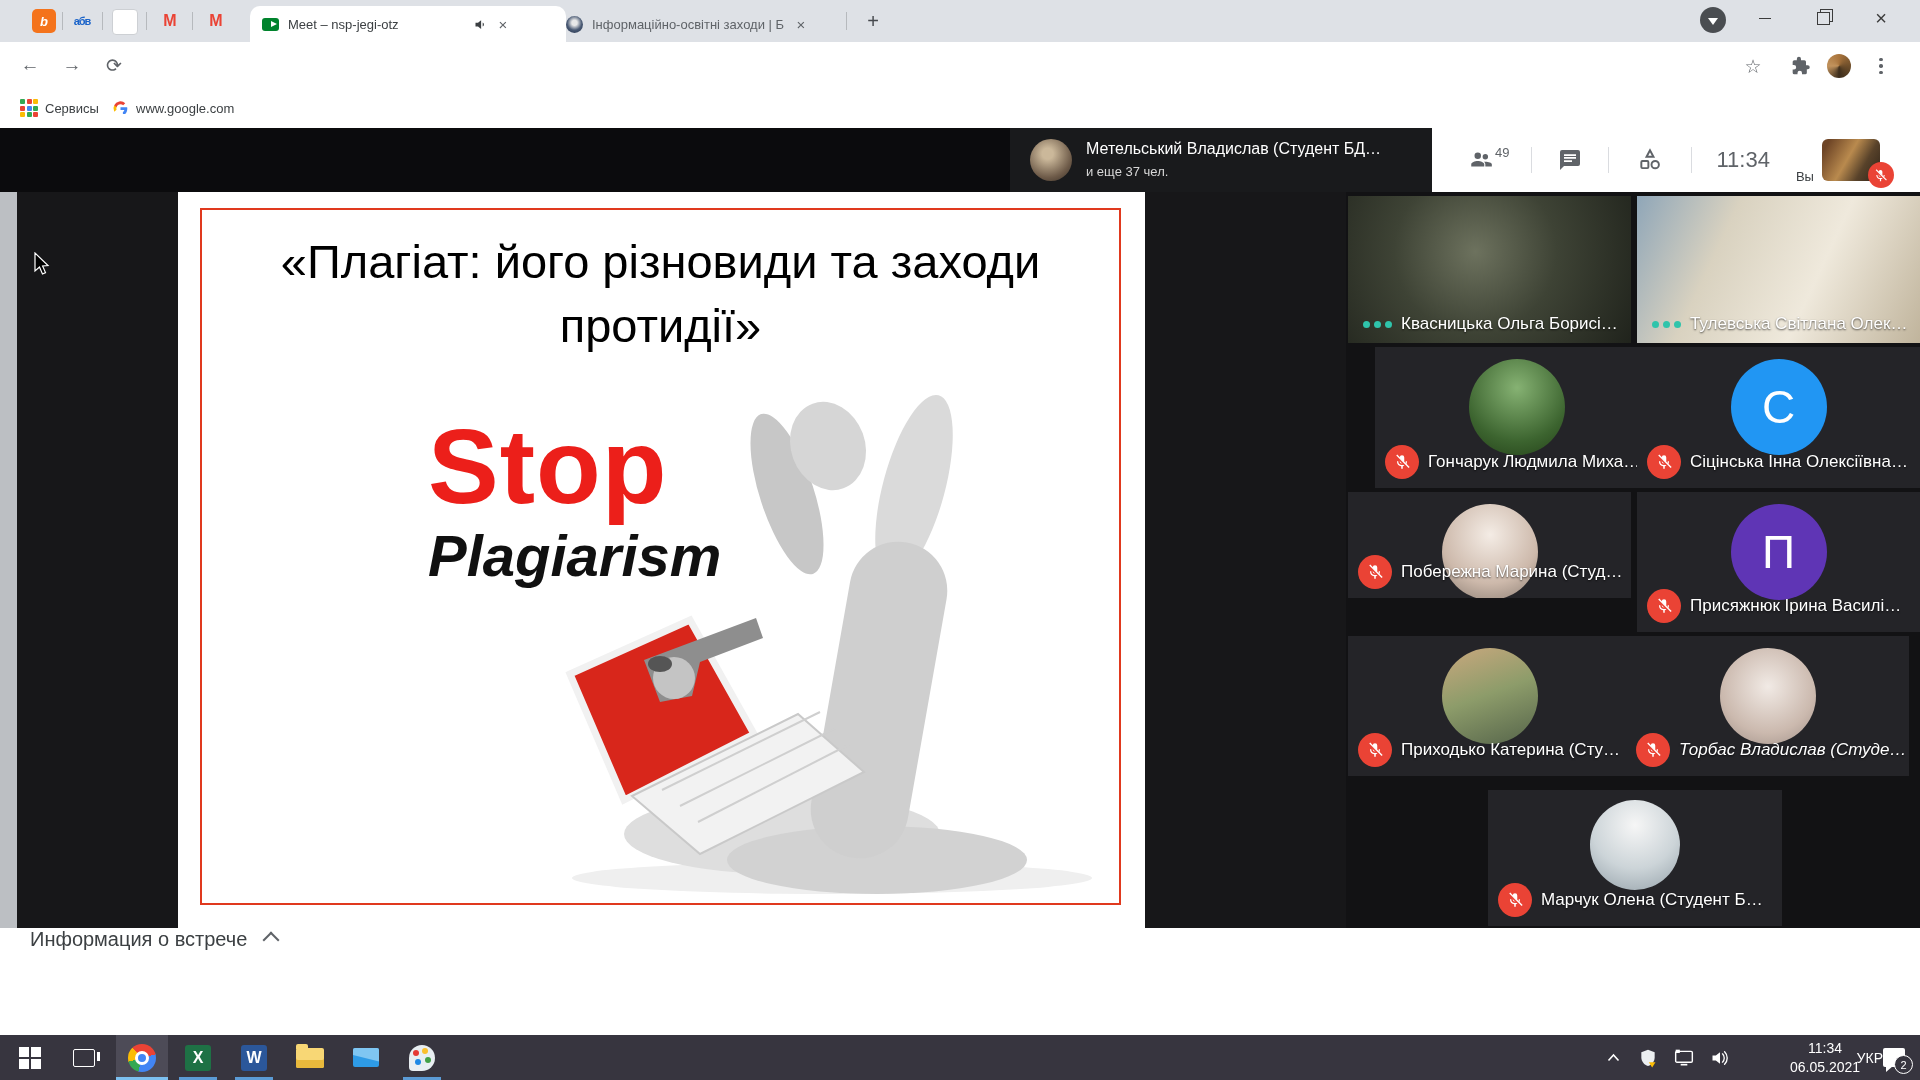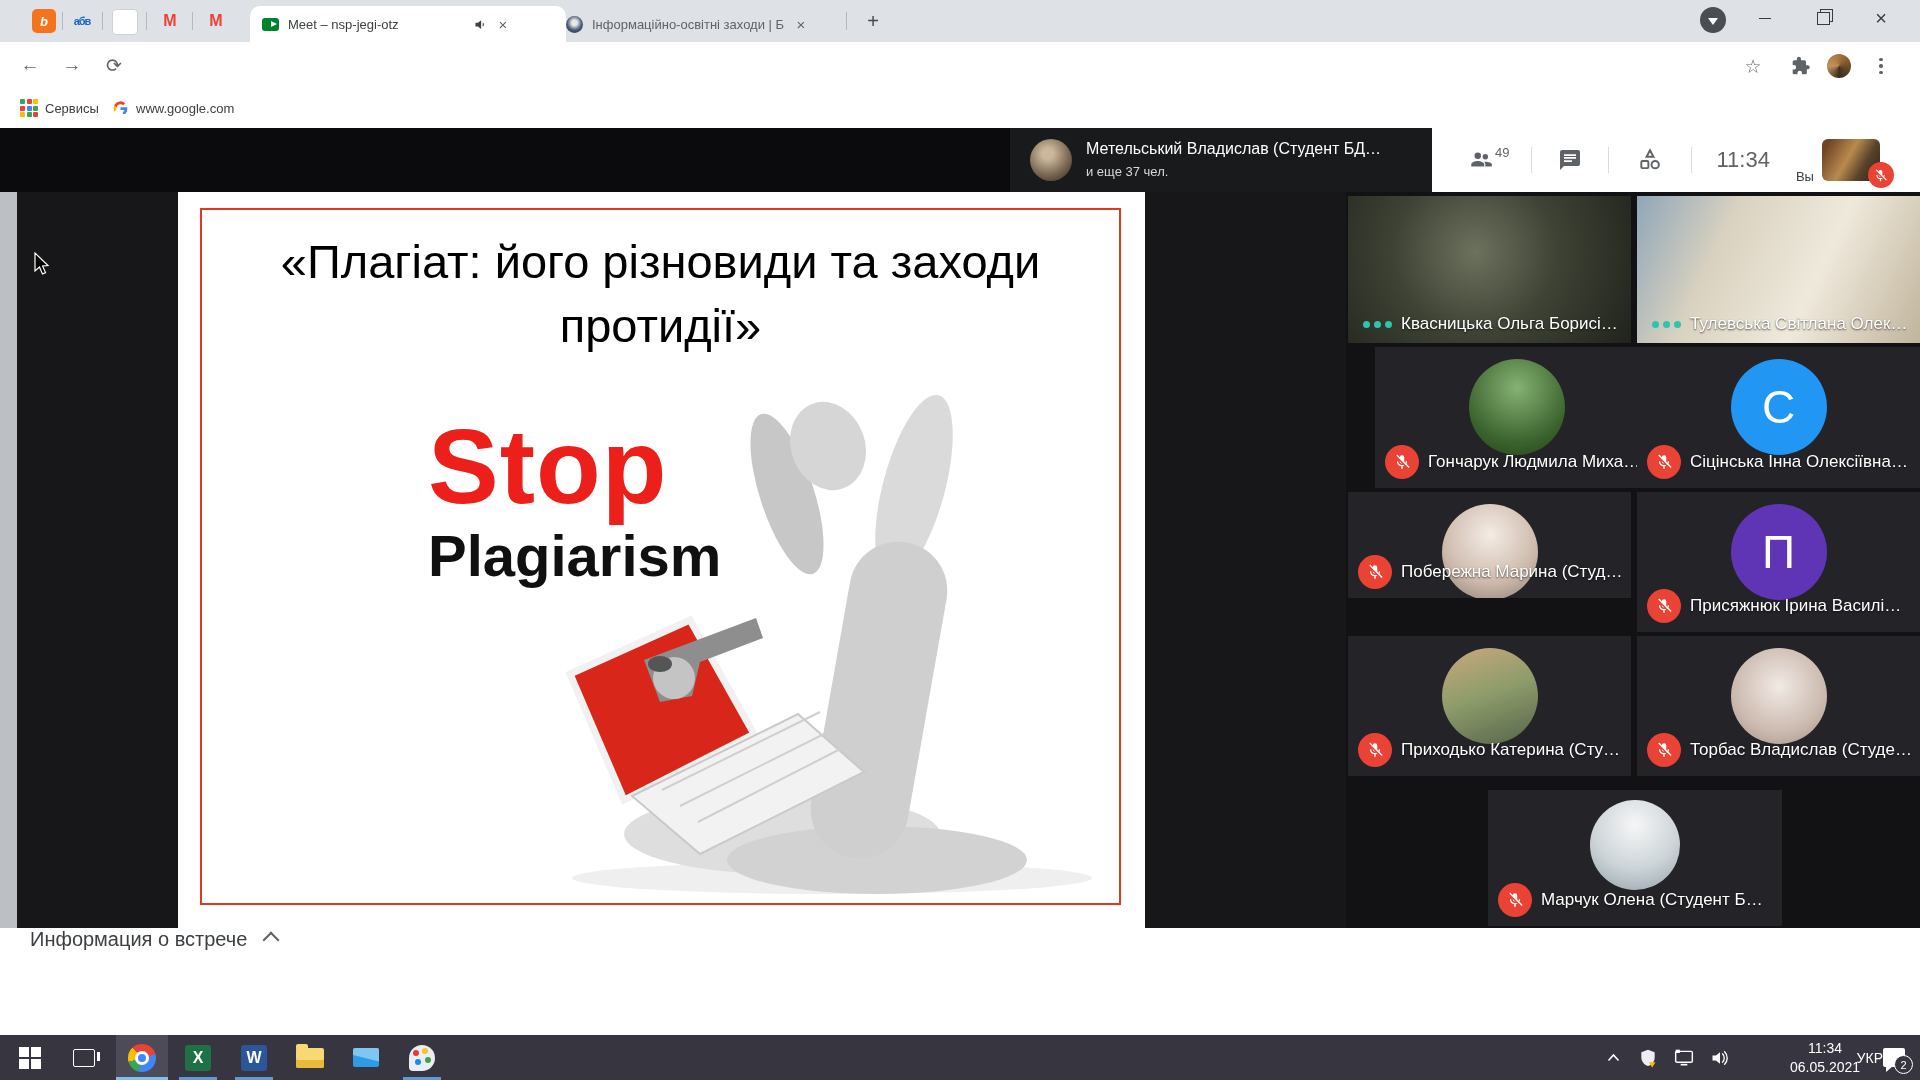--- a/index.html
+++ b/index.html
@@ -61,40 +61,40 @@
   .selfview{width:58px;height:42px;border-radius:6px;background:linear-gradient(120deg,#6e4526 10%,#b98a4e 45%,#58422a 70%,#2e2318);}
   .micbadge{width:26px;height:26px;border-radius:50%;background:#ea4335;display:flex;align-items:center;justify-content:center;}
 
   
   .stage{position:absolute;left:0;top:192px;width:1346px;height:736px;background:#171719;}
   .graystrip{position:absolute;left:0;top:0;width:17px;height:736px;background:#bcbfc3;}
   .slide{position:absolute;left:178px;top:0;width:967px;height:736px;background:#fff;}
   .redbox{position:absolute;left:22px;top:16px;width:917px;height:693px;border:2px solid #e0391e;}
   .slidetitle{position:absolute;left:0;top:20px;width:100%;text-align:center;font-size:47px;line-height:64px;font-weight:normal;color:#000;font-family:"Liberation Sans",sans-serif;}
   .stoptxt{position:absolute;left:226px;top:196px;font-size:106px;font-weight:bold;color:#ec1f1a;letter-spacing:1px;}
-  .plagtxt{position:absolute;left:226px;top:312px;font-size:58px;font-weight:bold;color:#101010;}
+  .plagtxt{position:absolute;left:226px;top:312px;font-size:58px;font-weight:bold;color:#101010;font-style:italic;}
 
   
   .panel{position:absolute;left:1346px;top:192px;width:574px;height:736px;background:#121214;}
   .tile{position:absolute;background:#242428;overflow:hidden;}
   .nrow{position:absolute;left:10px;bottom:9px;display:flex;align-items:center;gap:9px;}
   .pname{font-size:17px;color:#fff;white-space:nowrap;text-shadow:0 1px 2px rgba(0,0,0,.7);}
   .dots{display:flex;gap:4px;margin-left:5px;}
   .dots i{width:7px;height:7px;border-radius:50%;background:#2fc4ab;}
   .micoff{width:34px;height:34px;border-radius:50%;background:#ea4335;display:flex;align-items:center;justify-content:center;flex:none;}
   .cavatar{position:absolute;left:50%;transform:translateX(-50%);top:12px;width:96px;height:96px;border-radius:50%;}
   .letterav{display:flex;align-items:center;justify-content:center;font-size:46px;color:#fff;}
   .p1{left:2px;top:4px;width:283px;height:147px;background:radial-gradient(circle at 45% 38%,#6d725e 0%,#3e4335 45%,#20231c 100%);}
   .p2{left:291px;top:4px;width:283px;height:147px;background:linear-gradient(115deg,#8fa6b8 0%,#d9d2c0 30%,#efe9dc 62%,#c0b49c 100%);}
   .p3{left:2px;top:155px;width:283px;height:141px;margin-left:27px;}
   .p4{left:291px;top:155px;width:283px;height:141px;}
   .p5{left:2px;top:300px;width:283px;height:106px;}
   .p6{left:291px;top:300px;width:283px;height:140px;}
   .p7{left:2px;top:444px;width:283px;height:140px;}
-  .p8{left:291px;top:444px;width:283px;height:140px;}
+  .p8{left:280px;top:444px;width:283px;height:140px;font-style:italic;}
   .p9{left:142px;top:598px;width:294px;height:136px;}
   .av-green{background:radial-gradient(circle at 50% 30%,#86b273 0%,#3c642f 65%,#234018);}
   .av-blue{background:#2196f3;}
   .av-baby{background:radial-gradient(circle at 50% 32%,#f4ece5 0%,#cdb9ab 60%,#86796f);}
   .av-purple{background:#5f35b5;}
   .av-street{background:linear-gradient(160deg,#caa87e 0%,#8d9c6a 48%,#55644a 100%);}
   .av-selfie{background:radial-gradient(circle at 50% 40%,#f1eae5 0%,#cbb9ae 62%,#9c8d85);}
   .av-doctor{background:radial-gradient(circle at 50% 28%,#f6f6f6 0%,#ccd4d8 55%,#93a0a8);}
 
   

